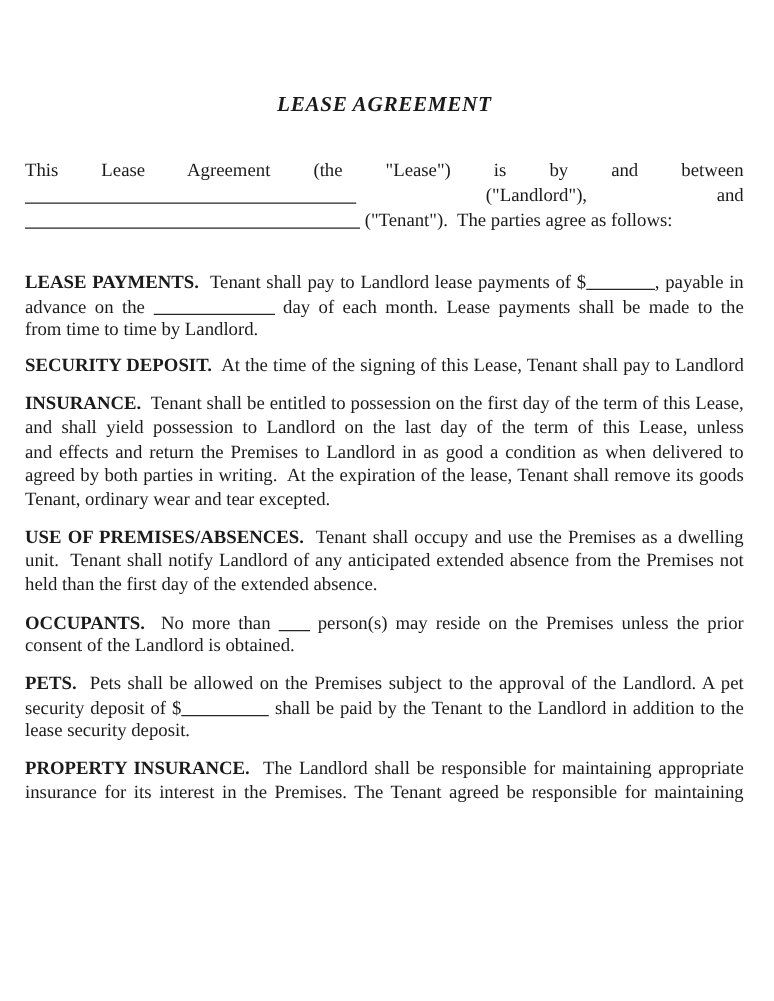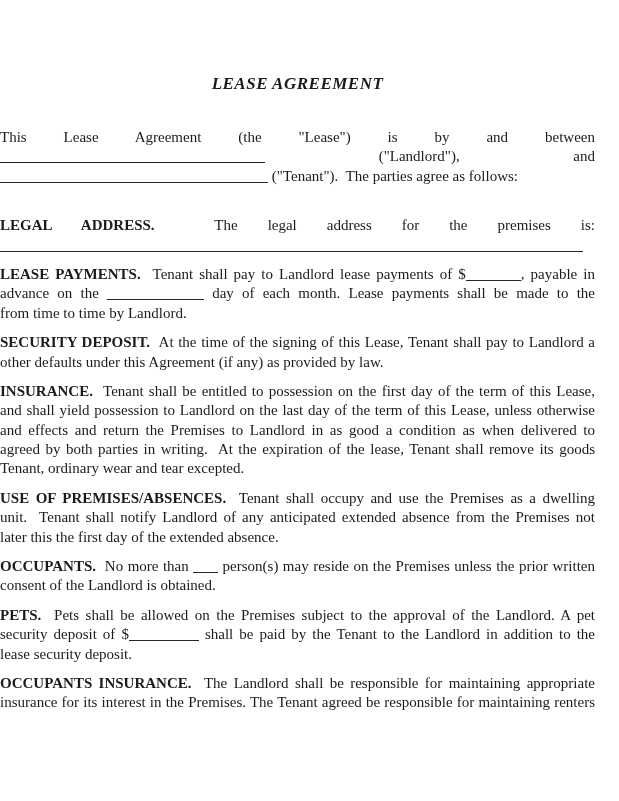--- a/index.html
+++ b/index.html
@@ -6,21 +6,21 @@
   body {
     width: 619px; height: 801px;
     background: #ffffff;
     font-family: "Liberation Serif", "DejaVu Serif", serif;
     color: #1b1b1b;
     overflow: hidden;
   }
   .page {
     width: 619px; height: 801px;
     box-sizing: border-box;
-    padding: 0 24px 0 0;
+    padding: 0 24px 0 20px;
     background: #ffffff;
     overflow: hidden;
   }
   .doc-title {
     font-size: 17px;
     font-weight: bold;
     font-style: italic;
     text-align: center;
     line-height: 22px;
     letter-spacing: 0.5px;
@@ -54,52 +54,47 @@
 <body>
 
 <div class="page">
   <h1 class="doc-title">LEASE AGREEMENT</h1>
   <div>
       <div class="para para-intro">
         <div class="line just">This Lease Agreement (the "Lease") is by and between</div>
         <div class="line just"><span class="blank" style="width: 265px;"></span> ("Landlord"), and</div>
         <div class="line"><span class="blank" style="width: 268px;"></span> ("Tenant").&nbsp; The parties agree as follows:</div>
       </div>
-      <div class="para para-legal-address">
-        <div class="line just"><b class="head">LEGAL ADDRESS.</b>&nbsp; The legal address for the premises is:</div>
-        <div class="line"><span class="blank" style="width: 583px;"></span></div>
-      </div>
       <div class="para para-lease-payments">
         <div class="line just"><b class="head">LEASE PAYMENTS.</b>&nbsp; Tenant shall pay to Landlord lease payments of $<span class="blank" style="width: 55px;"></span>, payable in</div>
         <div class="line just">advance on the <span class="blank" style="width: 97px;"></span> day of each month. Lease payments shall be made to the</div>
         <div class="line">from time to time by Landlord.</div>
       </div>
       <div class="para para-security-deposit">
         <div class="line just"><b class="head">SECURITY DEPOSIT.</b>&nbsp; At the time of the signing of this Lease, Tenant shall pay to Landlord a</div>
-        <div class="line">other defaults under this Agreement (if any) as provided by law.</div>
       </div>
       <div class="para para-possession">
         <div class="line just"><b class="head">INSURANCE.</b>&nbsp; Tenant shall be entitled to possession on the first day of the term of this Lease,</div>
         <div class="line just">and shall yield possession to Landlord on the last day of the term of this Lease, unless otherwise</div>
         <div class="line just">and effects and return the Premises to Landlord in as good a condition as when delivered to</div>
         <div class="line just">agreed by both parties in writing.&nbsp; At the expiration of the lease, Tenant shall remove its goods</div>
         <div class="line">Tenant, ordinary wear and tear excepted.</div>
       </div>
       <div class="para para-use-of-premises">
         <div class="line just"><b class="head">USE OF PREMISES/ABSENCES.</b>&nbsp; Tenant shall occupy and use the Premises as a dwelling</div>
         <div class="line just">unit.&nbsp; Tenant shall notify Landlord of any anticipated extended absence from the Premises not</div>
-        <div class="line">later this the first day of the extended absence.</div>
+        <div class="line">held than the first day of the extended absence.</div>
       </div>
       <div class="para para-occupants">
         <div class="line just"><b class="head">OCCUPANTS.</b>&nbsp; No more than <span class="blank" style="width: 25px;"></span> person(s) may reside on the Premises unless the prior written</div>
         <div class="line">consent of the Landlord is obtained.</div>
       </div>
       <div class="para para-pets">
         <div class="line just"><b class="head">PETS.</b>&nbsp; Pets shall be allowed on the Premises subject to the approval of the Landlord. A pet</div>
         <div class="line just">security deposit of $<span class="blank" style="width: 70px;"></span> shall be paid by the Tenant to the Landlord in addition to the</div>
         <div class="line">lease security deposit.</div>
       </div>
       <div class="para para-property-insurance">
-        <div class="line just"><b class="head">OCCUPANTS INSURANCE.</b>&nbsp; The Landlord shall be responsible for maintaining appropriate</div>
+        <div class="line just"><b class="head">PROPERTY INSURANCE.</b>&nbsp; The Landlord shall be responsible for maintaining appropriate</div>
         <div class="line just">insurance for its interest in the Premises. The Tenant agreed be responsible for maintaining renters</div>
       </div>
     </div>
 </div>
 
 </body></html>

